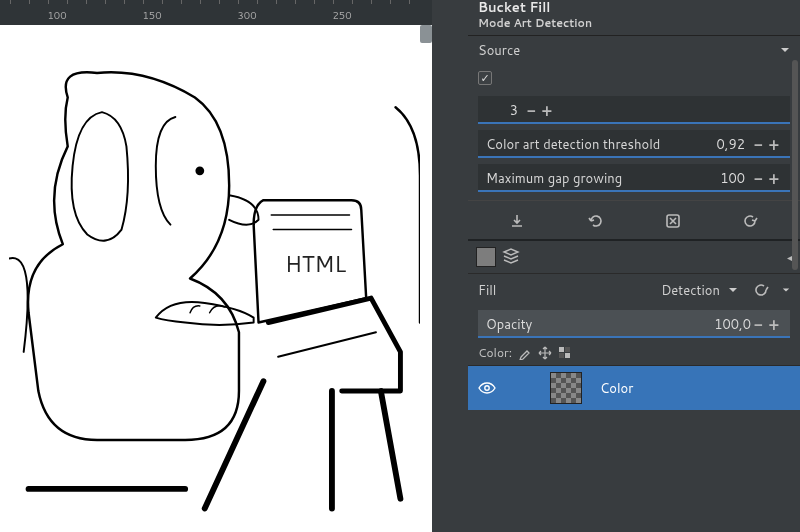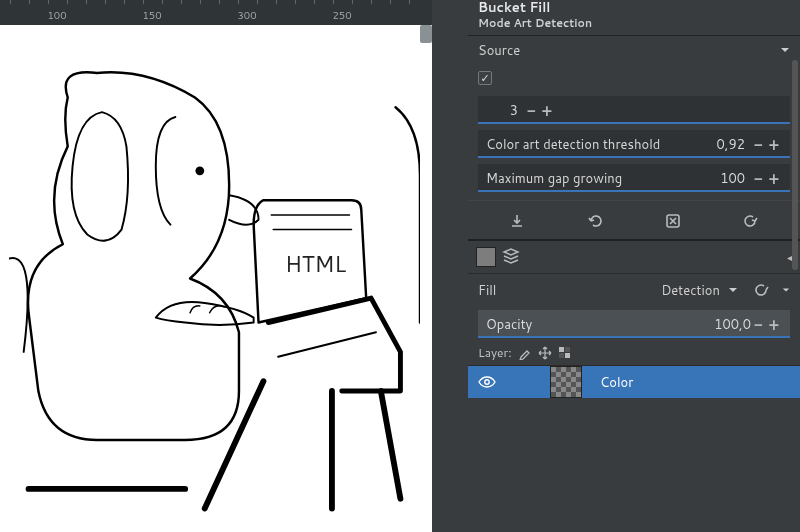--- a/index.html
+++ b/index.html
@@ -29,21 +29,21 @@
   .opacity-row { display: flex; align-items: center; margin: 4px 10px 2px 10px; height: 28px; position: relative; background: linear-gradient(to right, #4b5054 0%, #4b5054 100%, #2e3234 100%); border-bottom: 2px solid #3a74b8; padding: 4px 8px 2px 8px; }
   .toolrow { display: flex; align-items: center; justify-content: space-around; padding: 8px 10px 6px 10px; border-top: 1px solid #444; margin-top: 6px; }
   .tool-btn { color: #bbb; cursor: pointer; width: 24px; height: 24px; display: flex; align-items: center; justify-content: center; }
   .sep-bar { height: 2px; background: #1f2224; }
   .layers-header { display: flex; align-items: center; padding: 5px 8px; border-bottom: 1px solid #2a2a2a; gap: 6px; }
   .color-swatch { width: 20px; height: 20px; background: #7d7d7d; border: 1px solid #222; }
   .stack-icon { color: #bbb; }
   .menu-arrow { margin-left: auto; color: #bbb; font-size: 10px; }
   .lock-row { display: flex; align-items: center; gap: 6px; padding: 4px 10px; color: #c4c4c4; font-size: 12px; border-bottom: 1px solid #2a2a2a; }
   .lock-icon { color: #bbb; display: inline-flex; }
-  .layer-row { display: flex; align-items: center; gap: 18px; padding: 6px 10px; height: 32px; }
+  .layer-row { display: flex; align-items: center; gap: 18px; padding: 6px 10px; height: 44px; }
   .layer-row.selected { background: #3774b8; color: #fff; }
   .eye { width: 18px; height: 18px; color: #ccc; }
   .layer-row.selected .eye { color: #fff; }
   .thumb { width: 32px; height: 32px; border: 1px solid #222; flex-shrink: 0; }
   .thumb.checker { background-image: linear-gradient(45deg,#555 25%,transparent 25%),linear-gradient(-45deg,#555 25%,transparent 25%),linear-gradient(45deg,transparent 75%,#555 75%),linear-gradient(-45deg,transparent 75%,#555 75%); background-size: 10px 10px; background-position: 0 0,0 5px,5px -5px,-5px 0; background-color:#888; }
   .thumb.white { background: #f8f8f8; }
   .layer-name { font-size: 13px; }
   .side-scroll { position: absolute; right: 2px; top: 60px; width: 6px; height: 210px; background: #555; border-radius: 3px; }
   .panels { position: relative; }
 </style>
@@ -207,21 +207,21 @@
   </div>
 
   <div class="opacity-row">
     <span class="lbl" style="flex:1">Opacity</span>
     <span class="val">100,0</span>
     <span class="pm">−</span>
     <span class="pm">+</span>
   </div>
 
   <div class="lock-row">
-    <span>Layer:</span>
+    <span>Color:</span>
     <span class="lock-icon">
         <svg width="14" height="14" viewBox="0 0 14 14">
           <path d="M3 11l6-6 2 2-6 6-3 1z" stroke="#bbb" fill="none" stroke-width="1.3"></path>
         </svg>
       </span>
     <span class="lock-icon">
         <svg width="14" height="14" viewBox="0 0 14 14">
           <path d="M7 1v12M1 7h12M7 1l-2 2M7 1l2 2M7 13l-2-2M7 13l2-2M1 7l2-2M1 7l2 2M13 7l-2-2M13 7l-2 2" stroke="#bbb" stroke-width="1.2"></path>
         </svg>
       </span>

